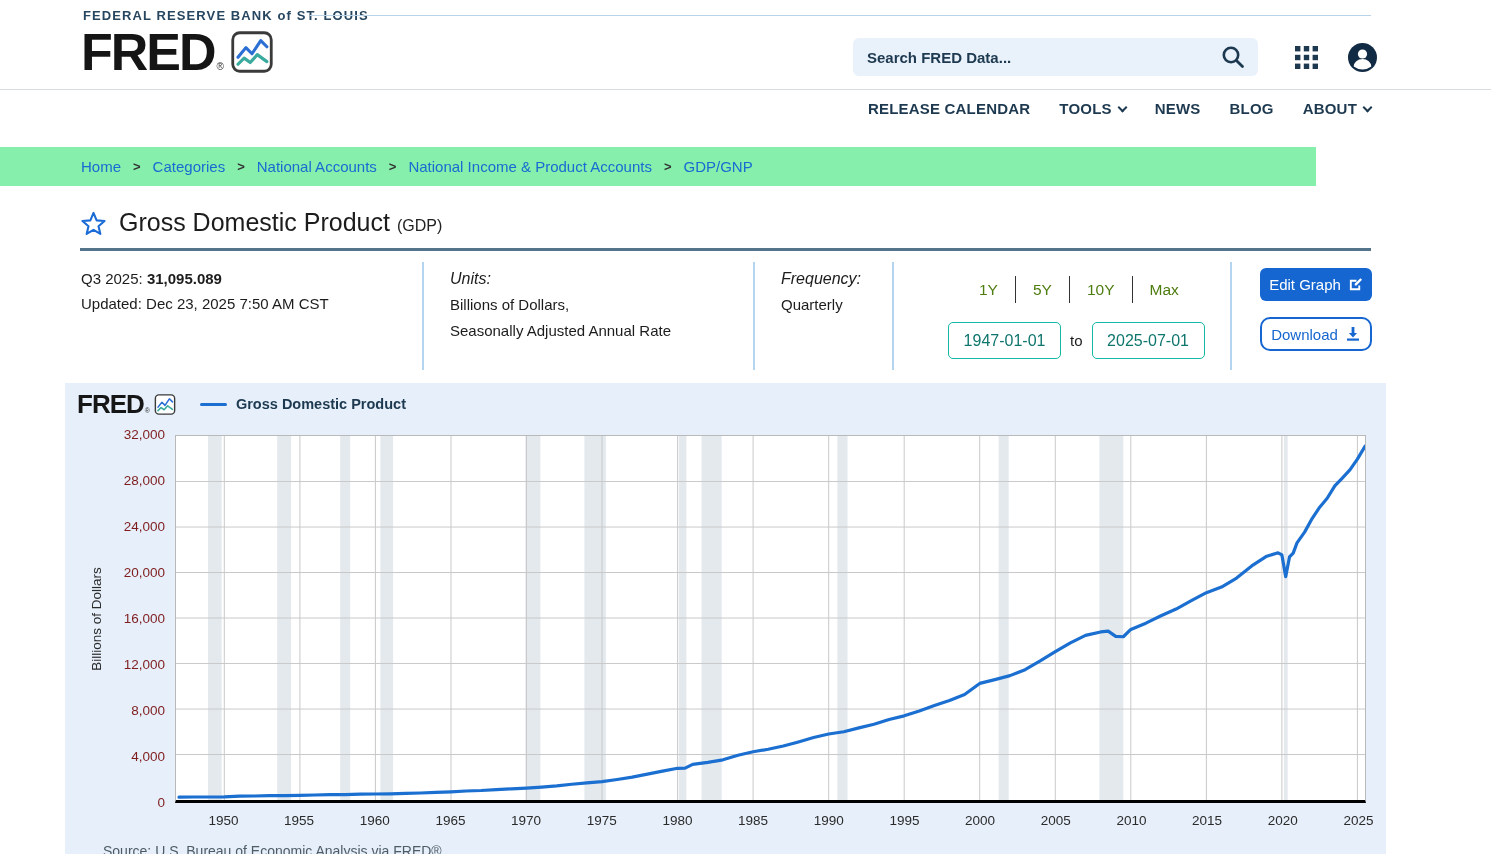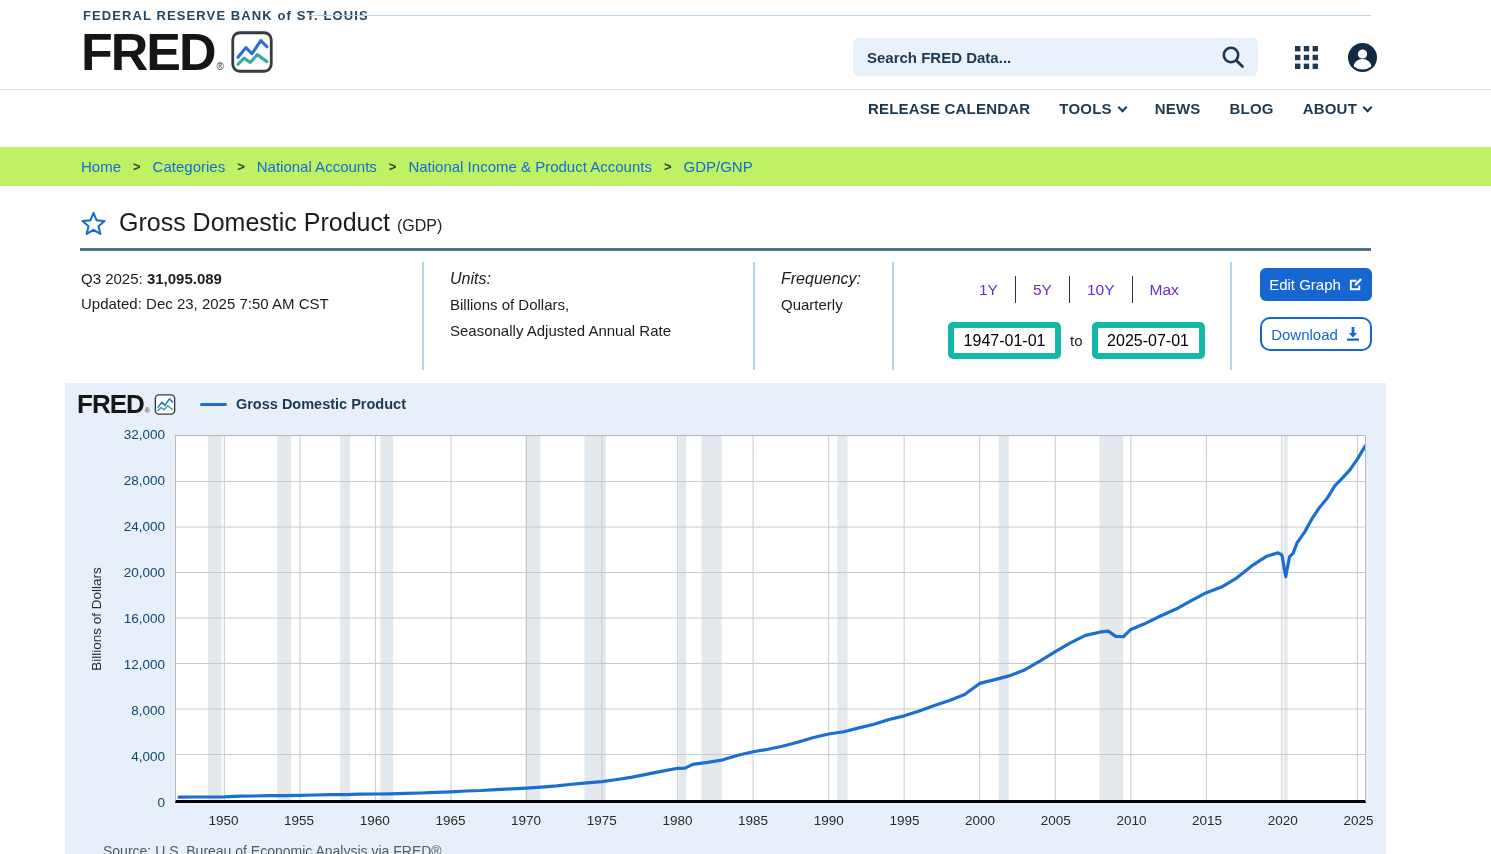--- a/index.html
+++ b/index.html
@@ -23,21 +23,21 @@
   .hdr-icon { margin-left:0; }
   .grid-icon { margin-left:36px; cursor:pointer; }
   .avatar-icon { margin-left:28px; cursor:pointer; }
   .header-rule { position:absolute; left:0; top:89px; width:1491px; height:1px; background:#d6dde3; }
   .main-nav { position:absolute; left:0; top:100px; width:1371px; display:flex; justify-content:flex-end; gap:29px; }
   .nav-item { font-size:15px; font-weight:700; color:#1d3950; text-decoration:none; letter-spacing:0.2px; cursor:pointer; display:flex; align-items:center; }
   .chev { display:inline-block; width:7px; height:7px; border-right:2px solid currentColor; border-bottom:2px solid currentColor;
       transform:rotate(45deg); margin-left:7px; margin-bottom:3px; }
 
   
-  .breadcrumb { position:absolute; left:0; top:147px; width:1491px; height:39px; background:#bef264; display:flex; align-items:center; padding-left:81px; }
+  .breadcrumb { position:absolute; left:0; top:147px; width:1316px; height:39px; background:#86efac; display:flex; align-items:center; padding-left:81px; }
   .crumb { font-size:15px; color:#176bd2; text-decoration:none; cursor:pointer; }
   .crumb-sep { font-size:13px; color:#333; margin:0 12px; font-weight:700; }
 
   
   .title-row { position:absolute; left:81px; top:208px; display:flex; align-items:center; }
   .star-icon { margin-right:13px; cursor:pointer; }
   .series-title { font-size:25px; font-weight:500; color:#1c1c1c; }
   .series-ticker { font-size:16px; color:#222; margin-left:7px; padding-top:6px; }
   .title-rule { position:absolute; left:80px; top:248px; width:1291px; height:3px; background:#54748c; }
 
@@ -46,44 +46,44 @@
   .vdiv { position:absolute; top:0; width:2px; height:108px; background:#b4d4ef; }
   .obs-col { position:absolute; left:81px; top:4px; line-height:25px; }
   .obs-label { font-size:16.5px; font-style:italic; color:#176bd2; font-weight:500; display:flex; align-items:center; cursor:pointer; }
   .obs-label .chev { width:8px; height:8px; margin-left:9px; margin-bottom:4px; }
   .obs-value b { font-weight:700;text-align:center; }
   .next-release { color:#176bd2; cursor:pointer; }
   .units-col { position:absolute; left:450px; top:4px; line-height:26px; }
   .freq-col { position:absolute; left:781px; top:4px; line-height:26px; }
   .lbl-italic { font-style:italic; font-size:16px; color:#1c1c1c; }
   .range-row { position:absolute; left:962px; top:14px; display:flex; align-items:center; }
-  .range-link { font-size:15.5px; color:#6d28d9; padding:0 17px; text-decoration:none; cursor:pointer; }
+  .range-link { font-size:15.5px; color:#4d7c0f; padding:0 17px; text-decoration:none; cursor:pointer; }
   .range-sep { width:1px; height:27px; background:#333; }
   .dates-row { position:absolute; left:948px; top:56px; display:flex; align-items:center; }
-  .date-input { width:113px; height:37px; border:6px solid #14b8a6; border-radius:5px; text-align:center;
-      font-family:"Liberation Sans",sans-serif; font-size:16px; color:#000000; background:#fff; outline:none; }
+  .date-input { width:113px; height:37px; border:1px solid #14b8a6; border-radius:5px; text-align:center;
+      font-family:"Liberation Sans",sans-serif; font-size:16px; color:#0f766e; background:#fff; outline:none; }
   .date-to { margin:14px 9px; font-size:15px; color:#1c1c1c; }
   .btn-col { position:absolute; left:1260px; top:6px; width:112px; }
   .edit-btn { width:112px; height:33px; background:#1566d0; border:none; border-radius:6px; color:#fff;
       font-family:"Liberation Sans",sans-serif; font-size:15px; display:flex; align-items:center; justify-content:center; gap:7px; cursor:pointer; }
   .dl-btn { margin-top:16px; width:112px; height:34px; background:#fff; border:2px solid #1566d0; border-radius:10px; color:#1566d0;
       font-family:"Liberation Sans",sans-serif; font-size:15px; font-weight:500; display:flex; align-items:center; justify-content:center; gap:7px; cursor:pointer; }
 
   
   .chart-panel { position:absolute; left:65px; top:383px; width:1321px; height:540px; background:#e6effa; }
   .chart-hdr { position:absolute; left:12px; top:8px; display:flex; align-items:center; }
   .fred-mini { font-size:26px; font-weight:900; color:#161616; letter-spacing:-1px; line-height:26px; }
   .fred-mini-reg { font-size:7px; color:#333; align-self:flex-end; margin:0 4px 3px 1px; }
   .mini-chart-icon { width:22px; height:21px; }
   .legend { display:flex; align-items:center; margin-left:24px; cursor:pointer; }
   .legend-swatch { width:27px; height:3px; border-radius:2px; margin-right:9px; }
   .legend-label { font-size:14.5px; font-weight:700; color:#1d3950; }
   .ylab { position:absolute; left:31px; top:236px; transform:translate(-50%,-50%) rotate(-90deg); font-size:13.5px; color:#2b2b2b; white-space:nowrap; }
   .yticks { position:absolute; left:0; top:52px; width:100px; height:368px; }
-  .ytick { position:absolute; right:0; font-size:13.5px; color:#0c4a6e;margin-left:41px; }
+  .ytick { position:absolute; right:0; font-size:13.5px; color:#7f1d1d;margin-left:41px; }
   .plot { position:absolute; left:110px; top:52px; width:1191px; height:368px; background:#fff;
       border:1px solid #b9b9b9; border-bottom:3px solid #000; }
   .plot svg { display:block; width:100%; height:100%; }
   .xticks { position:absolute; left:110px; top:430px; width:1191px; height:20px; }
   .xtick { position:absolute; width:54px; text-align:center; font-size:13.5px; color:#2b2b2b; }
   .source-note { position:absolute; left:38px; top:460px; font-size:14px; color:#4d5c66; }
 </style>
 </head>
 <body>
 

